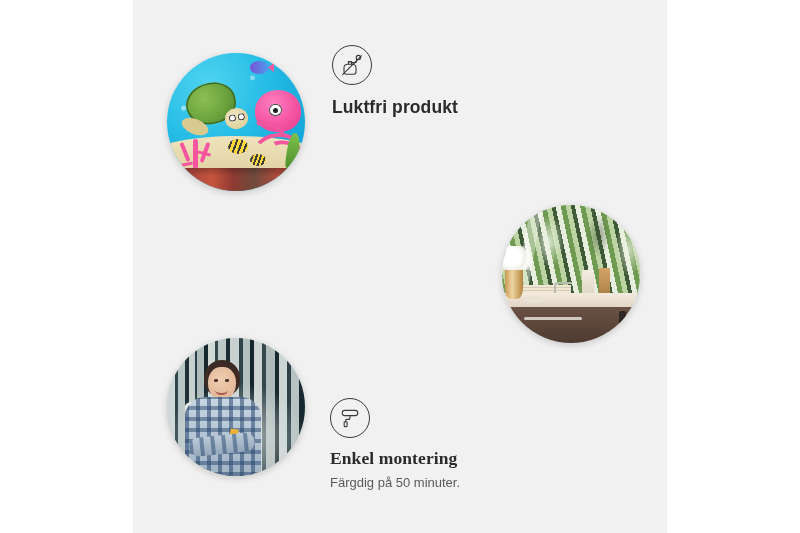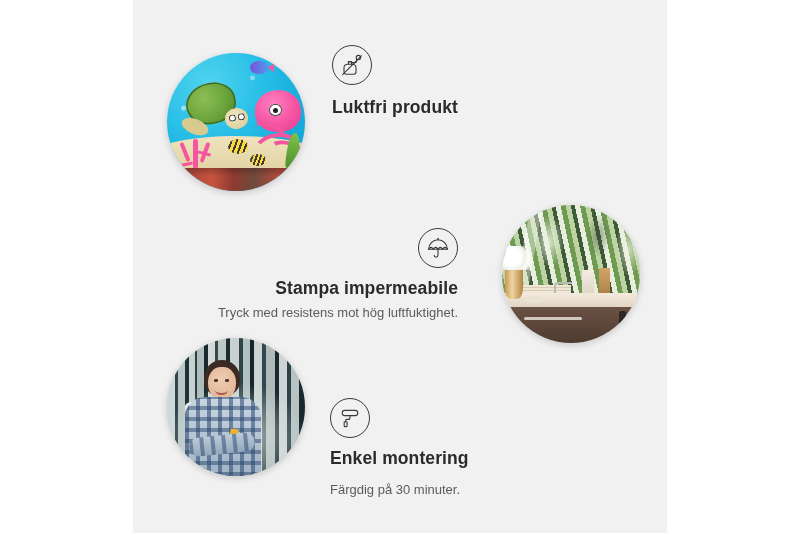--- a/index.html
+++ b/index.html
@@ -327,21 +327,21 @@
   #feature-odour .feature-body { width: 284px; }
 
   
   #feature-waterproof { left: 158px; top: 228px; width: 300px; text-align: right; }
   #feature-waterproof .icon-wrap { display: flex; justify-content: flex-end; margin-bottom: 10px; }
   #feature-waterproof .feature-title { margin-bottom: 5px; }
 
   
   #feature-mount { left: 330px; top: 398px; width: 300px; text-align: left; }
   #feature-mount .icon-circle { margin-bottom: 10px; }
-  #feature-mount .feature-title { margin-bottom: 12px; }
+  #feature-mount .feature-title { margin-bottom: 5px; font-family: Liberation Serif, serif; }
 </style>
 </head>
 <body>
 
 <div id="stage">
   <div id="band"></div>
 
   <div class="photo" id="photo-sea">
     <div class="inner">
       <div class="sky"></div>
@@ -409,43 +409,27 @@
           <path d="M9.4 9.6h3.2"></path>
           <path d="M12.9 10.6h3.3a1.5 1.5 0 0 0 1.5-1.5V7.4"></path>
           <circle cx="19.4" cy="5.6" r="2.2"></circle>
           <path d="M3.6 22.6L22.4 3.8"></path>
         </g>
       </svg>
     </div>
     <div class="feature-title">Luktfri produkt</div>
   </div>
 
-  <div class="feature" id="feature-waterproof">
-    <div class="icon-wrap">
-      <div class="icon-circle">
-        <svg width="26" height="26" viewBox="0 0 26 26" aria-hidden="true">
-          <g fill="none" stroke="#3a3a3a" stroke-width="1.1" stroke-linecap="round" stroke-linejoin="round">
-            <path d="M3.6 14.2a9.4 9.4 0 0 1 18.8 0z"></path>
-            <path d="M3.6 14.2c1.6-2.4 3.2-2.4 4.7 0 1.6-2.4 3.1-2.4 4.7 0 1.6-2.4 3.1-2.4 4.7 0 1.5-2.4 3.1-2.4 4.7 0"></path>
-            <path d="M13 14.2v6.1a1.9 1.9 0 0 1-3.8 0"></path>
-            <path d="M13 4.8V3.2"></path>
-          </g>
-        </svg>
-      </div>
-    </div>
-    <div class="feature-title">Stampa impermeabile</div>
-    <div class="feature-body">Tryck med resistens mot hög luftfuktighet.</div>
-  </div>
 
   <div class="feature" id="feature-mount">
     <div class="icon-circle">
       <svg width="26" height="26" viewBox="0 0 26 26" aria-hidden="true">
         <g fill="none" stroke="#3a3a3a" stroke-width="1.1" stroke-linecap="round" stroke-linejoin="round">
           <rect x="5.2" y="5.4" width="15.6" height="5.2" rx="2.6"></rect>
           <path d="M13 10.6v2.4a1.4 1.4 0 0 1-1.4 1.4H10a1.4 1.4 0 0 0-1.4 1.4v.9"></path>
           <rect x="7.2" y="16.7" width="2.9" height="4.9" rx="0.6"></rect>
         </g>
       </svg>
     </div>
     <div class="feature-title">Enkel montering</div>
-    <div class="feature-body">Färgdig på 30 minuter.</div>
+    <div class="feature-body">Färgdig på 50 minuter.</div>
   </div>
 </div>
 
 </body></html>

